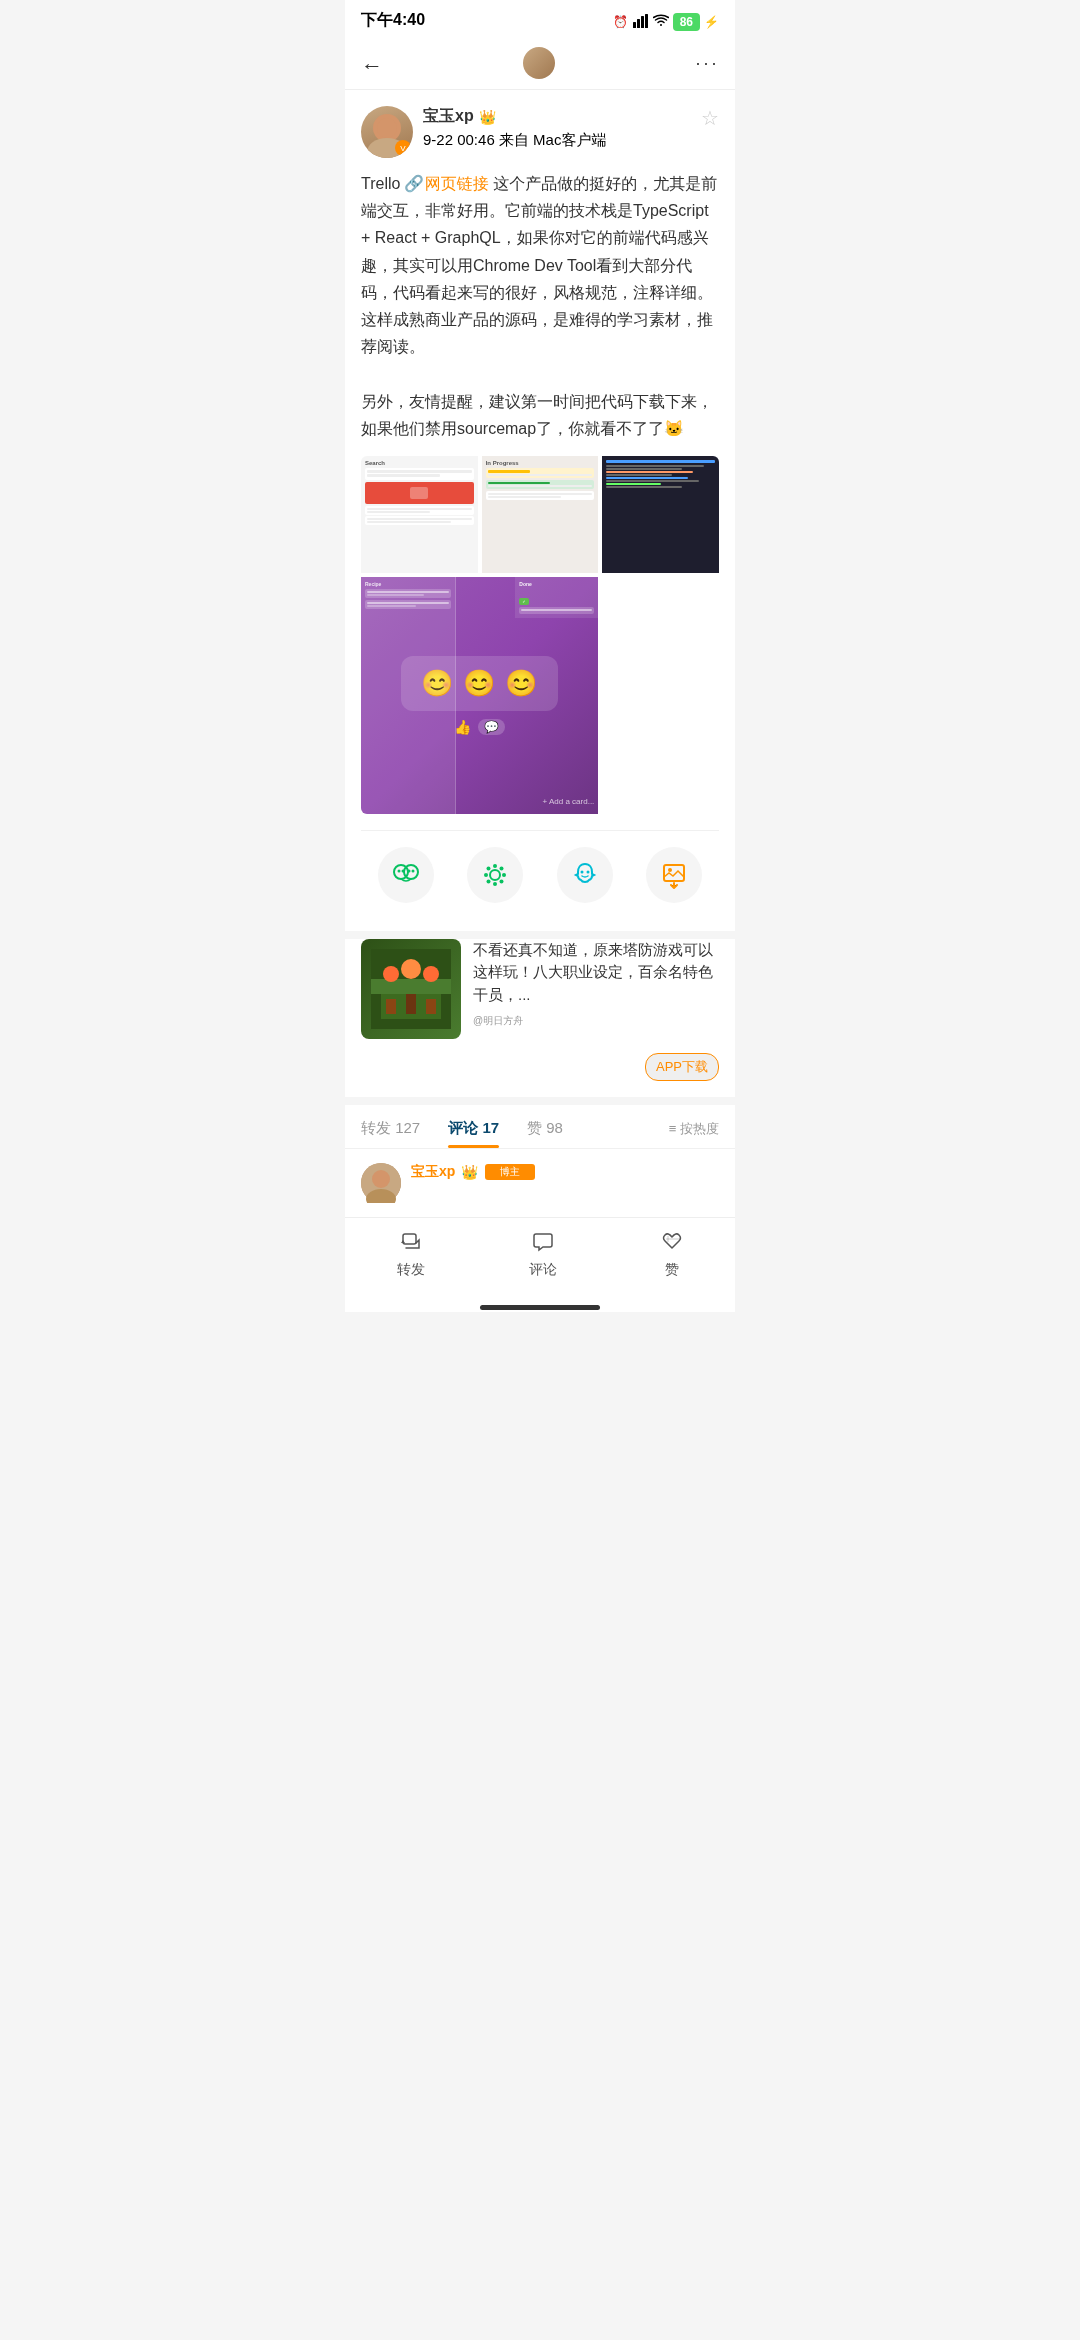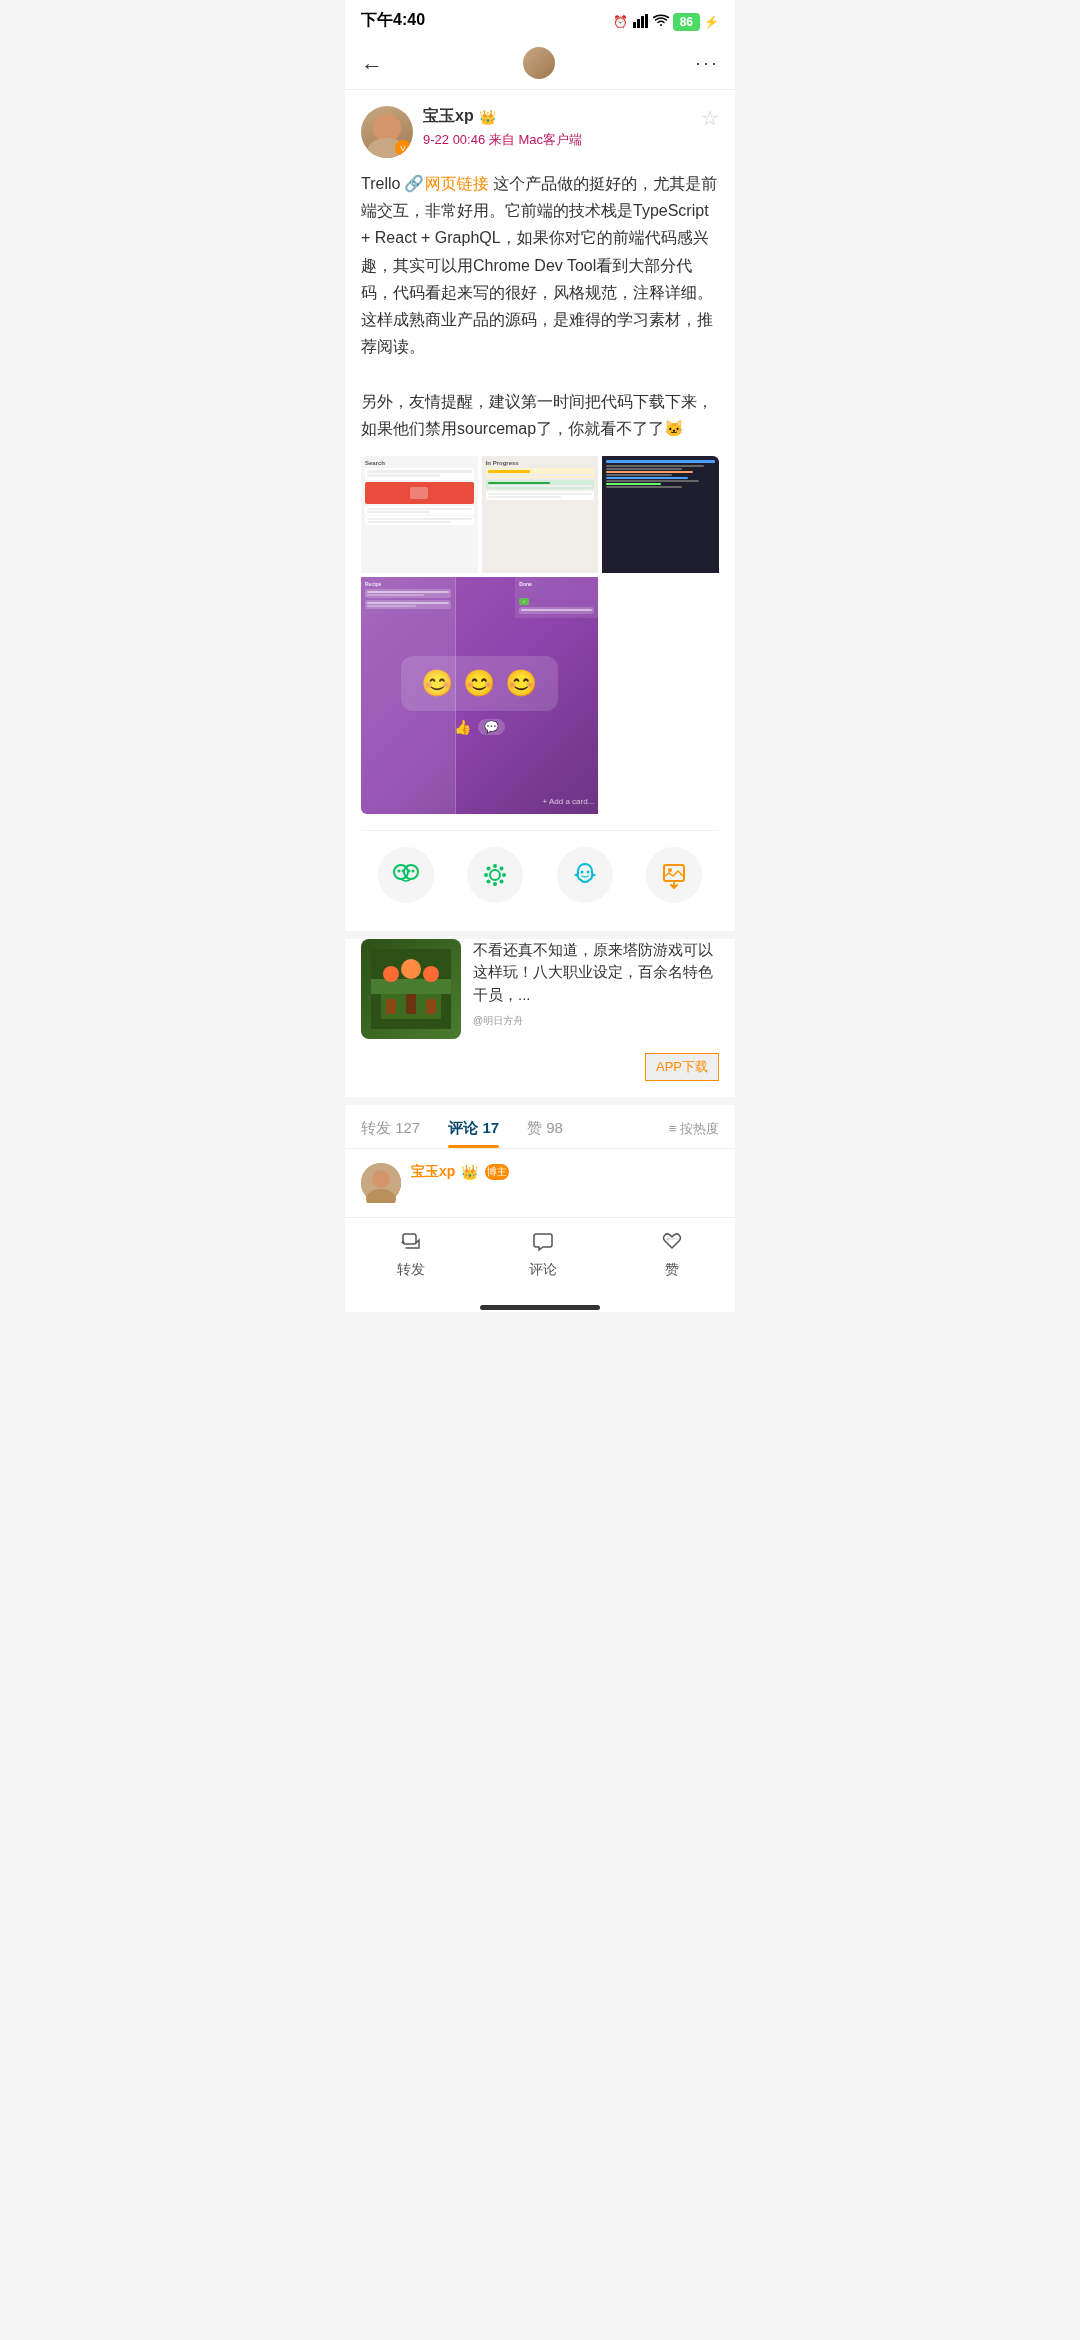--- a/index.html
+++ b/index.html
@@ -124,22 +124,22 @@
     }
     .user-name {
       font-size: 16px;
       font-weight: 600;
       color: #333;
     }
     .crown-icon {
       font-size: 14px;
     }
     .user-meta {
-      font-size: 13px;
-      color: #be185d;
+      font-size: 15px;
+      color: #000000;
     }
     .star-icon {
       font-size: 20px;
       color: #ccc;
       margin-left: auto;
     }
 
     
     .post-content {
       font-size: 16px;
@@ -235,21 +235,21 @@
     }
     .ad-source {
       font-size: 10px;
       color: #999;
       margin-bottom: 25px;
     }
     .ad-download-btn {
       float: right;
       border: 1px solid #ff8c00;
       color: #ff8c00;
-      border-radius: 0;
+      border-radius: 13px;
       padding: 4px 10px;
       font-size: 13px;
       cursor: pointer;
     }
 
     
     .comments-section {
       background: #fff;
       margin-top: 8px;
       text-align: center;
@@ -310,22 +310,22 @@
     }
     .comment-user-name {
       font-size: 14px;
       font-weight: 600;
       color: #ff8c00;
     }
     .blogger-badge {
       background: #ff8c00;
       color: #fff;
       font-size: 10px;
-      padding: 1px 2px;
-      border-radius: 8px;
+      padding: 1px 15px;
+      border-radius: 3px;
     }
 
     
     .bottom-bar {
       background: #fff;
       border-top: 1px solid #eee;
       display: flex;
       justify-content: space-around;
       align-items: center;
       padding: 12px 0 20px;

